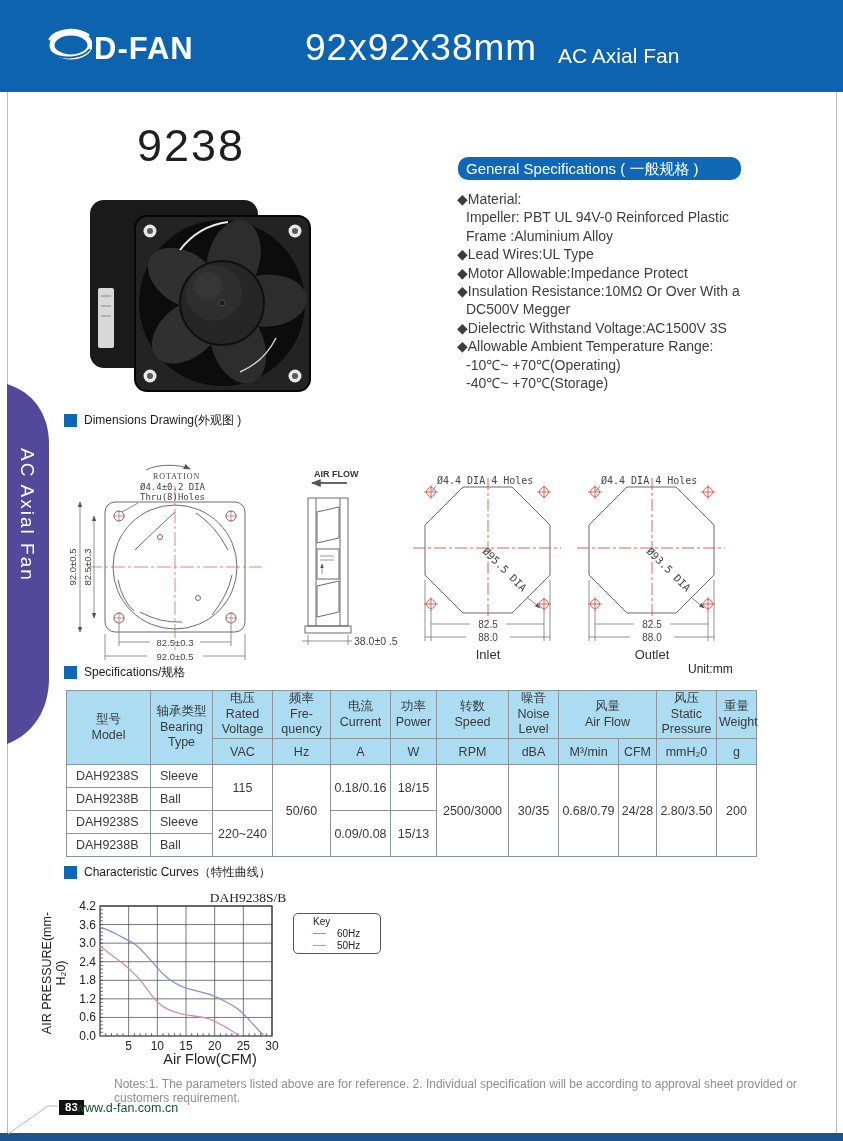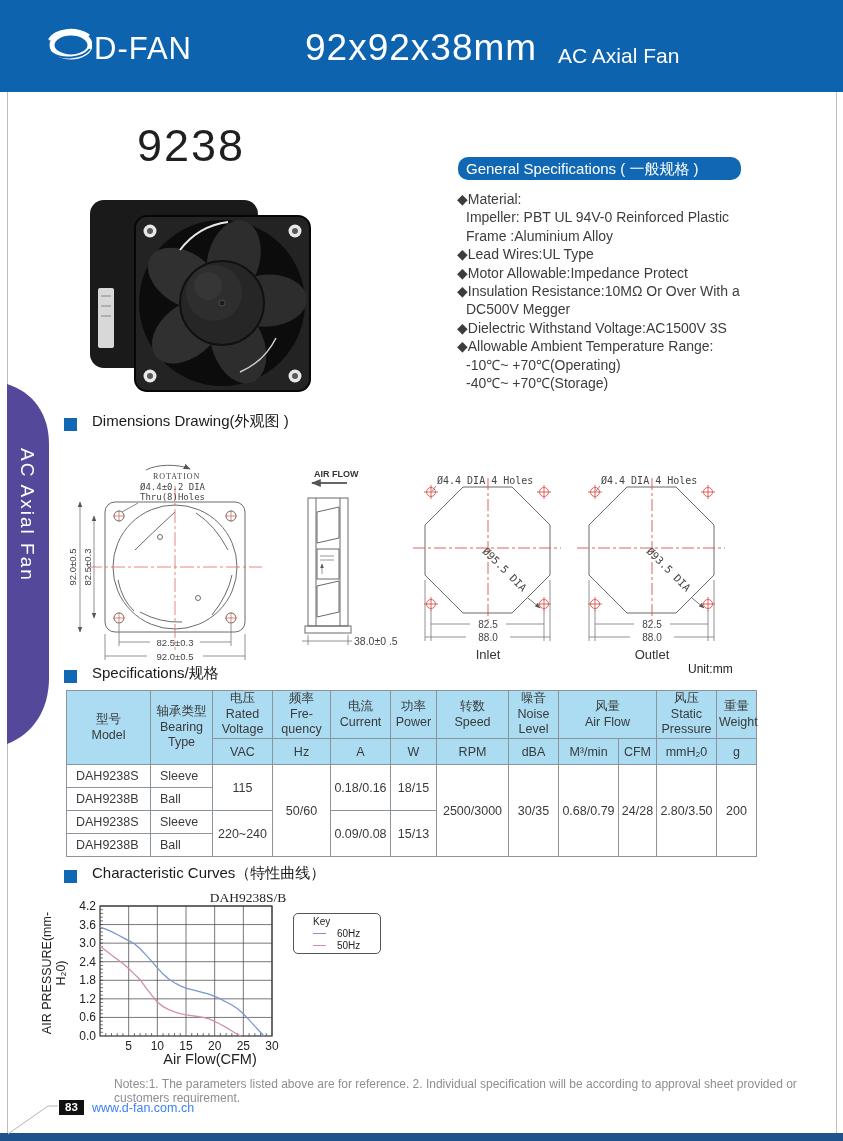--- a/index.html
+++ b/index.html
@@ -2,21 +2,21 @@
 <html><head>
 <meta charset="utf-8">
 <style>
   html,body{margin:0;padding:0;background:#e8e8e8;}
   .page{position:relative;width:843px;height:1141px;background:#ffffff;
         font-family:"Liberation Sans",sans-serif;overflow:hidden;margin:0 auto;}
   .abs{position:absolute;}
 
   
   .hdr{position:absolute;left:0;top:0;width:843px;height:92px;background:#0e63af;}
-  .brand{position:absolute;left:94px;top:31px;color:#fff;font-size:31px;font-weight:normal;letter-spacing:1px;}
+  .brand{position:absolute;left:94px;top:31px;color:#fff;font-size:31px;font-weight:bold;letter-spacing:1px;}
   .hsize{position:absolute;left:305px;top:27px;color:#fff;font-size:37px;letter-spacing:1px;}
   .hsub{position:absolute;left:558px;top:44px;color:#fff;font-size:21px;}
 
   
   .frame-l{position:absolute;left:7px;top:92px;width:1px;height:1042px;background:#bdbdbd;}
   .frame-r{position:absolute;left:836px;top:92px;width:1px;height:1042px;background:#bdbdbd;}
   .bstrip{position:absolute;left:0;top:1133px;width:843px;height:8px;background:#1d538d;}
 
   
   .side-label{position:absolute;left:16px;top:448px;height:250px;color:#fff;font-size:19px;
@@ -25,21 +25,21 @@
   .model-no{position:absolute;left:137px;top:120px;font-size:45px;color:#1f1f1f;letter-spacing:2px;}
 
   
   .gs-bar{position:absolute;left:458px;top:157px;width:283px;height:23px;background:#1068b4;
           color:#fff;font-size:15px;line-height:23px;padding-left:8px;box-sizing:border-box;border-radius:10px;}
   .gs-list{position:absolute;left:457px;top:190px;width:330px;font-size:14px;color:#3d3d3d;line-height:18.4px;}
   .gs-line{white-space:nowrap;}
   .gs-line.ind{padding-left:9px;}
 
   
-  .sec{position:absolute;display:flex;align-items:flex-end;gap:15px;font-size:15px;color:#1a1a1a;}
+  .sec{position:absolute;display:flex;align-items:center;gap:7px;font-size:12px;color:#1a1a1a;}
   .sec .sq{width:13px;height:13px;background:#1068b4;display:inline-block;}
 
   
   .spec-table{position:absolute;left:66px;top:690px;border-collapse:collapse;table-layout:fixed;width:690px;
               font-size:12.5px;color:#3a3a3a;text-align:center;}
   .spec-table th,.spec-table td{border:1px solid #8b949b;padding:0 2px;font-weight:normal;}
   .spec-table thead th{background:#abdcf2;}
   .spec-table .hh{height:48px;line-height:1.25;}
   .spec-table .hu{height:26px;}
   .spec-table tbody td{height:22px;}
@@ -50,21 +50,21 @@
            transform:rotate(-90deg);transform-origin:0 0;}
   .x-label{position:absolute;left:120px;top:1051px;width:180px;text-align:center;font-size:14.5px;color:#222;}
   .legend{position:absolute;left:293px;top:913px;width:48px;border:1.5px solid #555;border-radius:5px;
           background:#fff;padding:2px 19px;font-size:10px;color:#222;}
   .leg-row{display:flex;align-items:center;gap:11px;line-height:11px;margin-top:1px;}
   .leg-sample{display:inline-block;width:13px;height:0;border-top:1.4px solid #888;}
 
   .notes{position:absolute;left:114px;top:1077px;width:712px;font-size:12px;color:#8e8e8e;}
   .pageno{position:absolute;left:59px;top:1100px;width:25px;height:15px;background:#111;color:#fff;
           font-size:11.5px;font-weight:bold;text-align:center;line-height:15px;}
-  .site{position:absolute;left:92px;top:1101px;font-size:12.5px;color:#3b82f6;}
+  .site{position:absolute;left:76px;top:1101px;font-size:12.5px;color:#14532d;}
 
   svg text{font-family:"Liberation Sans",sans-serif;}
   .drw-t{fill:#444;}
   .serifT{font-family:"Liberation Serif","DejaVu Serif",serif;}
 </style>
 </head>
 <body>
 
 <div class="page">
 

